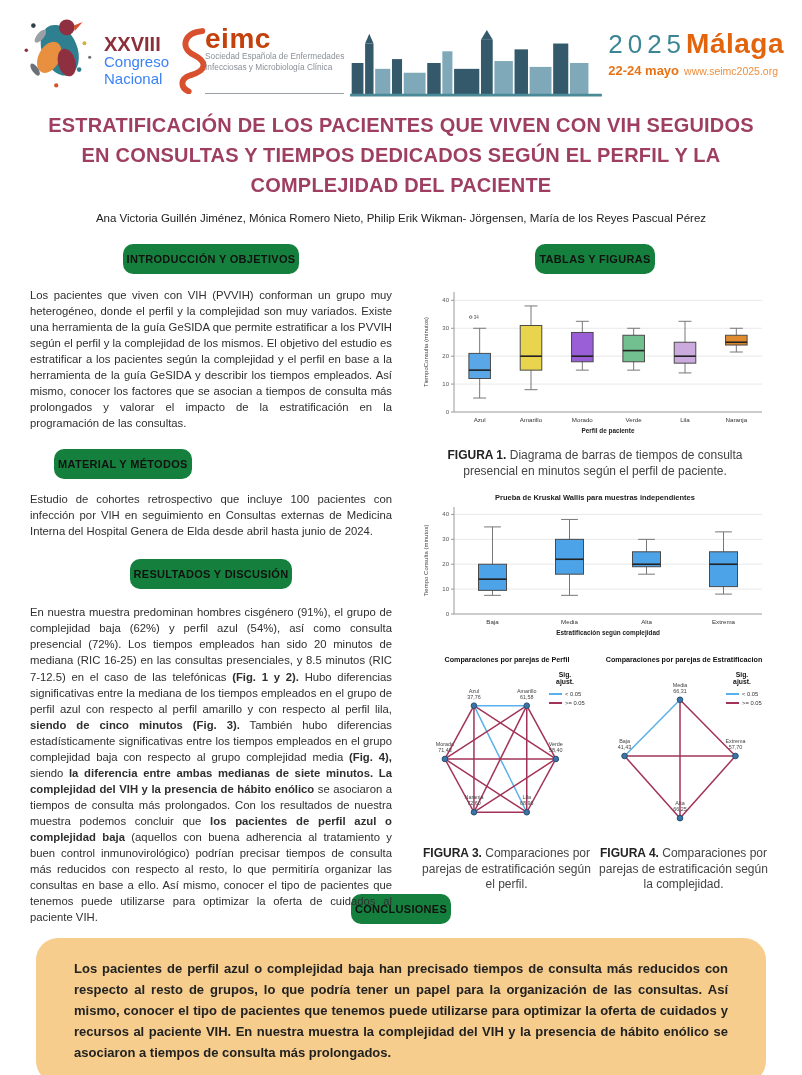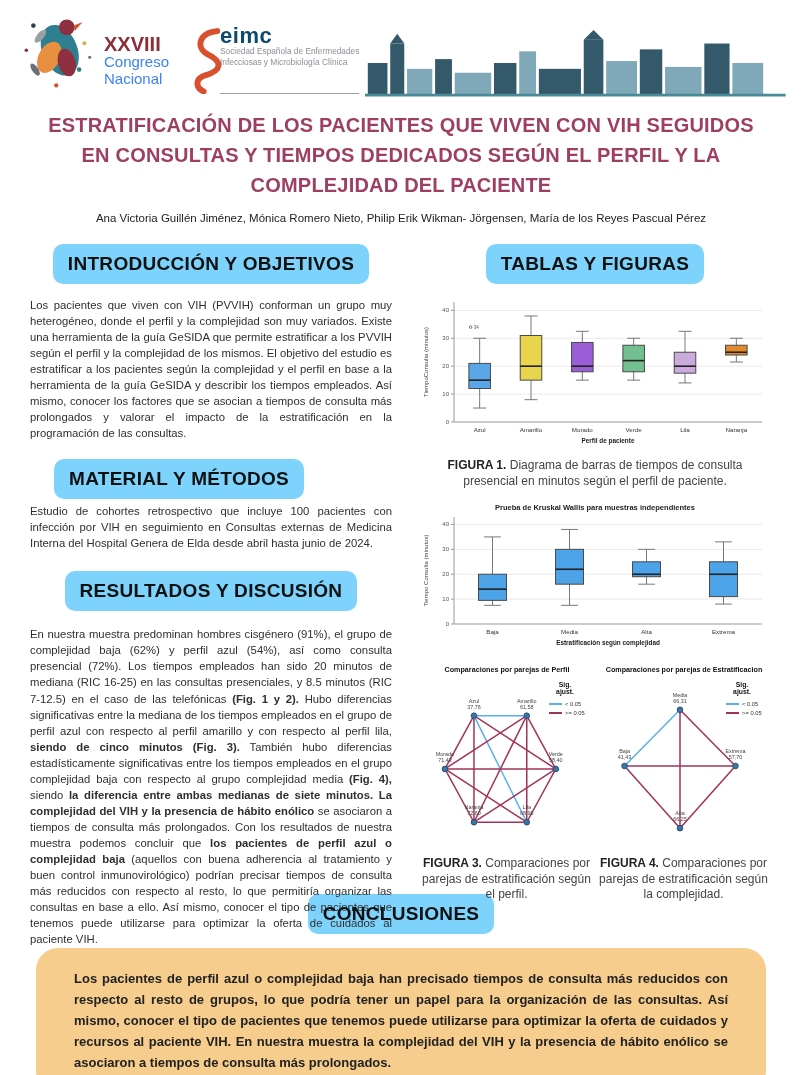--- a/index.html
+++ b/index.html
@@ -1,45 +1,45 @@
 <!DOCTYPE html>
 <html><head>
 <meta charset="utf-8">
 <style>
   html,body{margin:0;padding:0;background:#fff;}
   .page{position:relative;width:802px;height:1075px;background:#fff;overflow:hidden;
         font-family:"Liberation Sans",sans-serif;}
   
   .header{display:flex;align-items:flex-start;padding:8px 16px 0 14px;height:100px;box-sizing:border-box;}
   .bird{width:88px;height:88px;flex:0 0 auto;}
-  .congress{margin:26px 19px 0 2px;flex:0 0 auto;}
+  .congress{margin:26px 4px 0 2px;flex:0 0 auto;}
   .congress .numeral{font-size:20px;font-weight:bold;color:#8c2f3a;line-height:1;}
   .congress .cline{font-size:15px;color:#3b82f6;line-height:1.1;}
   .seimc{display:flex;margin:18px 6px 0 2px;flex:0 0 auto;}
   .swoosh{width:34px;height:68px;}
   .seimc-text{display:flex;flex-direction:column;border-bottom:1.5px solid #9aa0a6;padding-bottom:3px;margin-left:-4px;}
-  .seimc-name{font-size:22px;font-weight:bold;color:#0c4a6e;line-height:0.9;letter-spacing:0.5px;}
+  .seimc-name{font-size:28px;font-weight:bold;color:#c2410c;line-height:0.9;letter-spacing:0.5px;}
   .seimc-tag{font-size:8.3px;color:#8a9097;line-height:1.3;}
   .skyline{flex:1 1 auto;height:74px;margin-top:18px;min-width:170px;}
   .event{flex:0 0 auto;text-align:left;margin:20px 2px 0 6px;white-space:nowrap;}
   .event .yr{font-size:26px;color:#3a8694;letter-spacing:5px;font-weight:500;}
   .event .city{font-size:28px;color:#e2650e;font-weight:bold;letter-spacing:0.5px;}
   .event .l2{margin-top:1px;}
   .event .dates{font-size:13px;font-weight:bold;color:#e87316;}
   .event .url{font-size:10.5px;color:#ee8f3f;margin-left:5px;}
   
   .title{max-width:734px;margin:10px auto 0;text-align:center;font-size:20px;font-weight:bold;
          color:#9e3f62;line-height:1.5;letter-spacing:0.2px;}
   .authors{text-align:center;font-size:11.5px;color:#222;margin-top:12px;}
   
   .columns{display:flex;gap:26px;padding:0 30px;margin-top:14px;height:648px;}
   .col-left{width:362px;flex:0 0 auto;}
   .col-right{flex:1 1 auto;min-width:0;}
-  .heading-box{display:block;width:max-content;margin:6px auto 0;padding:9px 15px;background:#7dd3fc;
-               border-radius:10px;font-weight:bold;font-size:19px;letter-spacing:0.3px;color:#111;}
+  .heading-box{display:block;width:max-content;margin:6px auto 0;padding:9px 4px;background:#15803d;
+               border-radius:10px;font-weight:bold;font-size:11px;letter-spacing:0.3px;color:#111;}
   .body-text{font-size:11.3px;color:#2f2f2f;text-align:justify;line-height:1.42;margin:13px 0 0;}
   .body-text .b{font-weight:bold;}
   .figure-block{text-align:center;}
   .fig-caption{font-size:12px;color:#444;text-align:center;line-height:1.3;margin:2px auto 0;max-width:300px;}
   .fig-caption .cap-label{font-weight:bold;color:#222;}
   .net-row{display:flex;justify-content:space-between;margin-top:4px;}
   .net-col{width:50%;text-align:center;}
   .net-col .fig-caption{font-size:12px;max-width:170px;}
   
   .conclusions-wrap{margin-top:8px;}
@@ -94,33 +94,41 @@
       <rect x="124" y="44" width="30" height="26" fill="#34596b"></rect>
       <rect x="156" y="14" width="14" height="56" fill="#34596b"></rect>
       <polygon points="156,14 163,4 170,14" fill="#34596b"></polygon>
       <rect x="172" y="36" width="22" height="34" fill="#7fa8b8"></rect>
       <rect x="196" y="24" width="16" height="46" fill="#34596b"></rect>
       <rect x="214" y="42" width="26" height="28" fill="#7fa8b8"></rect>
       <rect x="242" y="18" width="18" height="52" fill="#34596b"></rect>
       <rect x="262" y="38" width="22" height="32" fill="#7fa8b8"></rect>
       <line x1="0" y1="71" x2="300" y2="71" stroke="#4a8a96" stroke-width="3"></line>
     </svg>
+    <div class="event">
+      <div class="l1">
+        <span class="yr">2025</span><span class="city">Málaga</span>
+      </div>
+      <div class="l2">
+        <span class="dates">22-24 mayo</span><span class="url">www.seimc2025.org</span>
+      </div>
+    </div>
   </div>
 
   <div class="title">ESTRATIFICACIÓN DE LOS PACIENTES QUE VIVEN CON VIH SEGUIDOS EN CONSULTAS Y TIEMPOS DEDICADOS SEGÚN EL PERFIL Y LA COMPLEJIDAD DEL PACIENTE</div>
   <div class="authors">Ana Victoria Guillén Jiménez, Mónica Romero Nieto, Philip Erik Wikman- Jörgensen, María de los Reyes Pascual Pérez</div>
 
   <div class="columns">
 
     <div class="col-left">
       <div class="heading-box">INTRODUCCIÓN Y OBJETIVOS</div>
       <p class="body-text">Los pacientes que viven con VIH (PVVIH) conforman un grupo muy heterogéneo, donde el perfil y la complejidad son muy variados. Existe una herramienta de la guía GeSIDA que permite estratificar a los PVVIH según el perfil y la complejidad de los mismos. El objetivo del estudio es estratificar a los pacientes según la complejidad y el perfil en base a la herramienta de la guía GeSIDA y describir los tiempos empleados. Así mismo, conocer los factores que se asocian a tiempos de consulta más prolongados y valorar el impacto de la estratificación en la programación de las consultas.</p>
 
       <div class="heading-box" style="margin-top:18px;margin-left:24px;">MATERIAL Y MÉTODOS</div>
-      <p class="body-text" style="margin-top:4px;">Estudio de cohortes retrospectivo que incluye 100 pacientes con infección por VIH en seguimiento en Consultas externas de Medicina Interna del Hospital Genera de Elda desde abril hasta junio de 2024.</p>
+      <p class="body-text" style="margin-top:12px;">Estudio de cohortes retrospectivo que incluye 100 pacientes con infección por VIH en seguimiento en Consultas externas de Medicina Interna del Hospital Genera de Elda desde abril hasta junio de 2024.</p>
 
       <div class="heading-box" style="margin-top:20px;">RESULTADOS Y DISCUSIÓN</div>
       <p class="body-text" style="margin-top:15px;"><span>En nuestra muestra predominan hombres cisgénero (91%), el grupo de complejidad baja (62%) y perfil azul (54%), así como consulta presencial (72%). Los tiempos empleados han sido 20 minutos de mediana (RIC 16-25) en las consultas presenciales, y 8.5 minutos (RIC 7-12.5) en el caso de las telefónicas </span><span class="b">(Fig. 1 y 2).</span><span> Hubo diferencias significativas entre la mediana de los tiempos empleados en el grupo de perfil azul con respecto al perfil amarillo y con respecto al perfil lila, </span><span class="b">siendo de cinco minutos (Fig. 3).</span><span> También hubo diferencias estadísticamente significativas entre los tiempos empleados en el grupo complejidad baja con respecto al grupo complejidad media </span><span class="b">(Fig. 4),</span><span> siendo </span><span class="b">la diferencia entre ambas medianas de siete minutos. La complejidad del VIH y la presencia de hábito enólico</span><span> se asociaron a tiempos de consulta más prolongados. Con los resultados de nuestra muestra podemos concluir que </span><span class="b">los pacientes de perfil azul o complejidad baja</span><span> (aquellos con buena adherencia al tratamiento y buen control inmunovirológico) podrían precisar tiempos de consulta más reducidos con respecto al resto, lo que permitiría organizar las consultas en base a ello. Así mismo, conocer el tipo de pacientes que tenemos puede utilizarse para optimizar la oferta de cuidados al paciente VIH.</span></p>
     </div>
 
     <div class="col-right">
       <div class="heading-box">TABLAS Y FIGURAS</div>
 
       <div class="figure-block" style="margin-top:10px;">
         <svg width="350" height="158">

